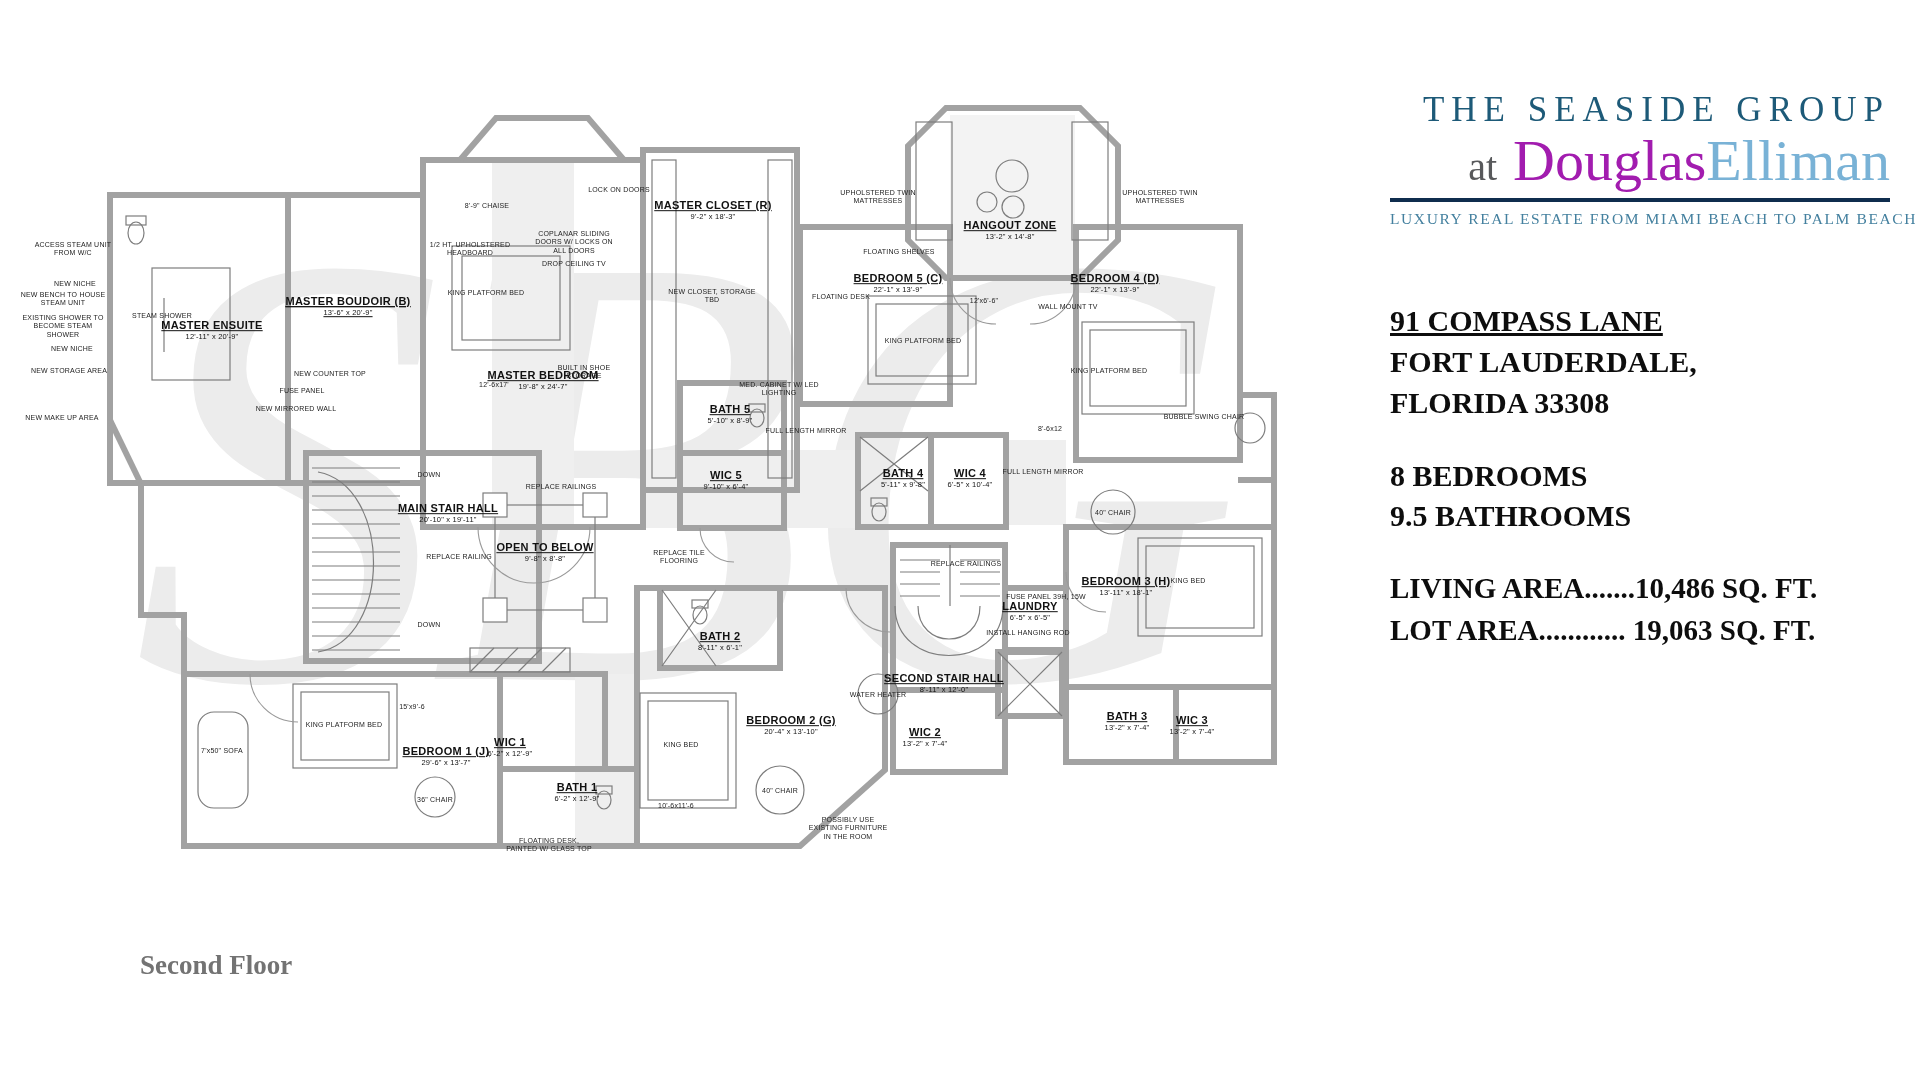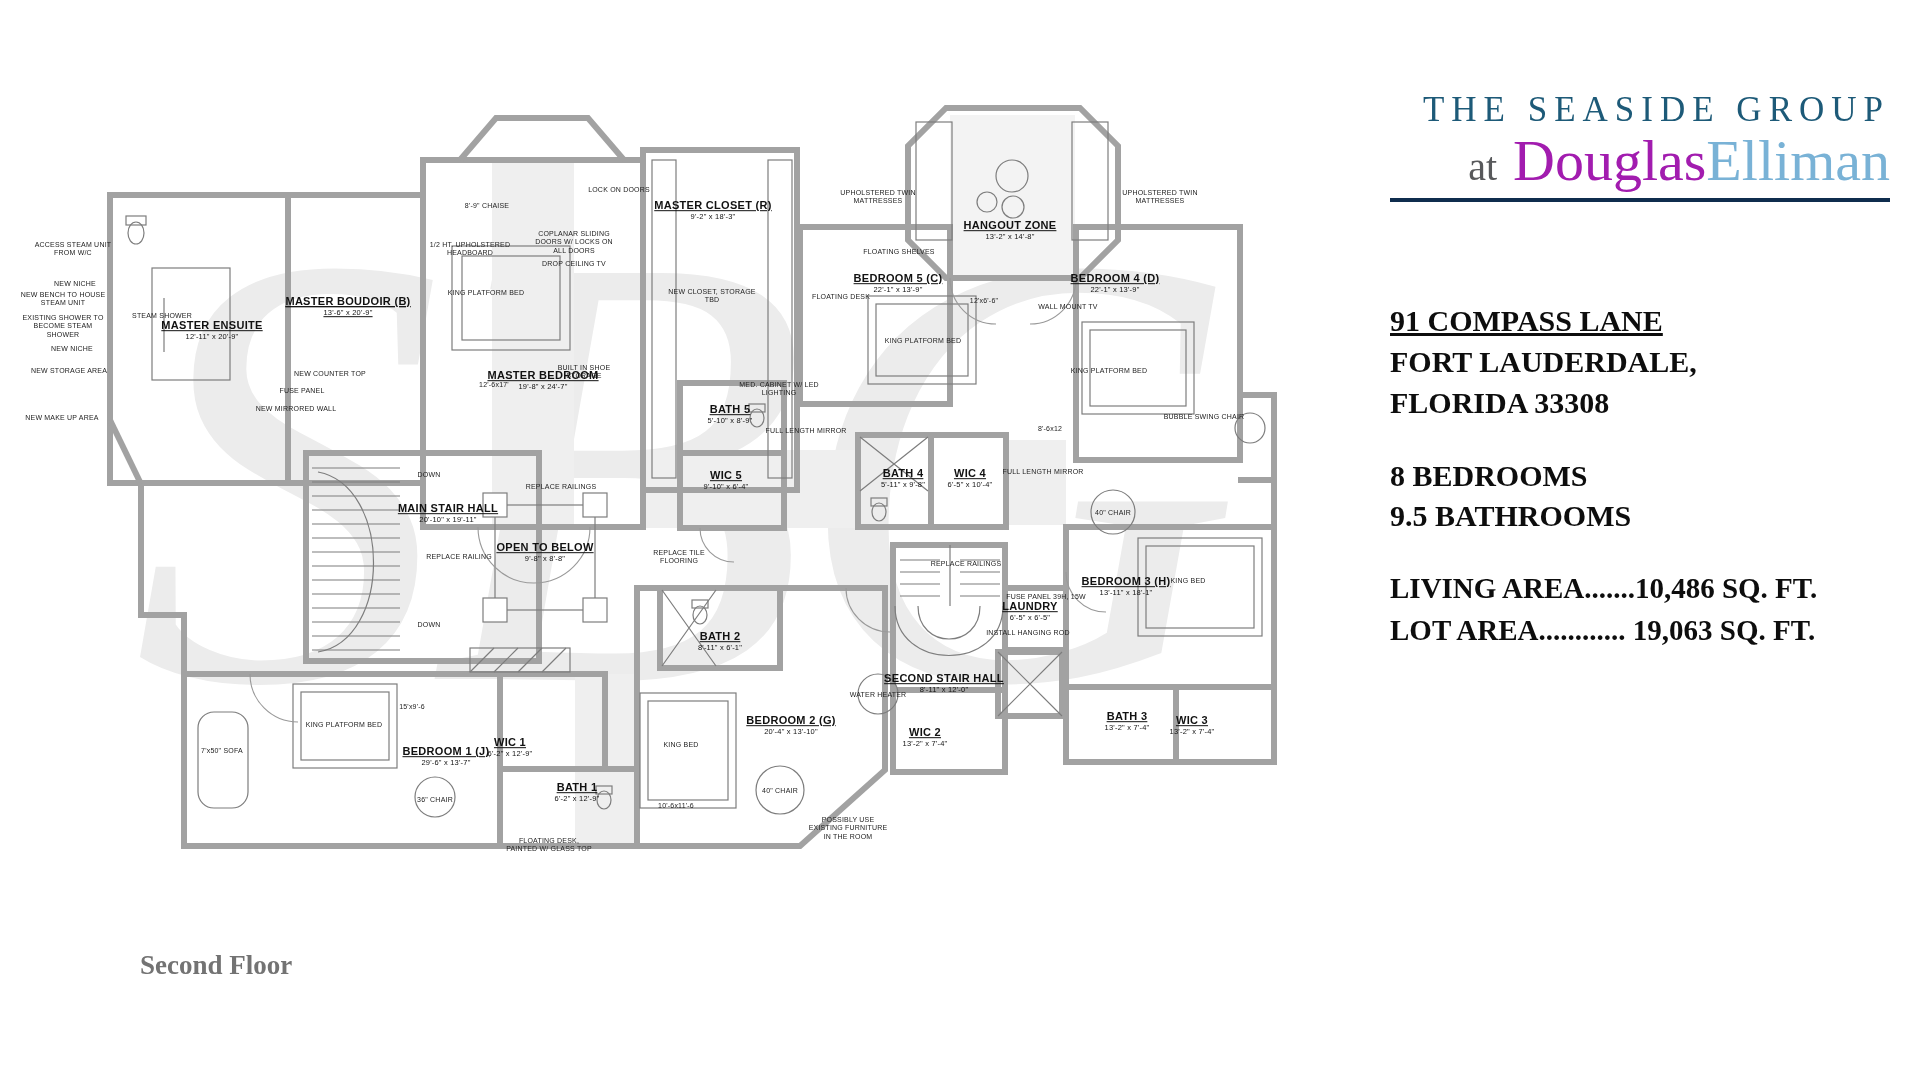--- a/index.html
+++ b/index.html
@@ -310,20 +310,21 @@
         <div class="anno" style="left: 435px; top: 800px;">36" CHAIR</div>
         <div class="anno" style="left: 549px; top: 845px;">FLOATING DESK, PAINTED W/ GLASS TOP</div>
       </div>
   </div>
 
   <div id="info">
     <div id="logo-block">
       <div class="logo-line1">THE SEASIDE GROUP</div>
       <div class="logo-line2"><span class="at">at </span><span class="douglas">Douglas</span><span class="elliman">Elliman</span></div>
       <div class="logo-rule"></div>
+      <div class="tagline">LUXURY REAL ESTATE FROM MIAMI BEACH TO PALM BEACH</div>
     </div>
     <div id="address" class="serif-blk">
       <div class="u">91 COMPASS LANE</div>
       <div>FORT LAUDERDALE,</div>
       <div>FLORIDA 33308</div>
     </div>
     <div id="rooms-block" class="serif-blk">
       <div>8 BEDROOMS</div>
       <div>9.5 BATHROOMS</div>
     </div>

